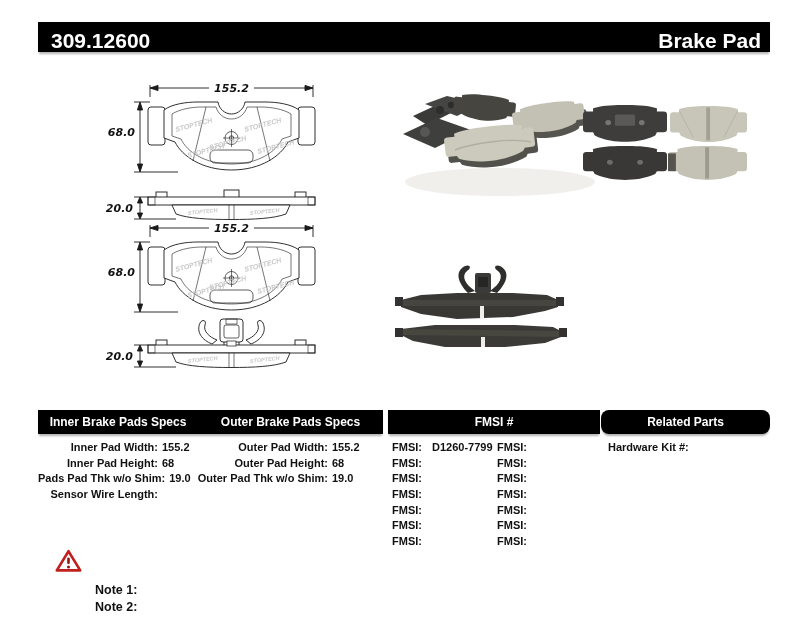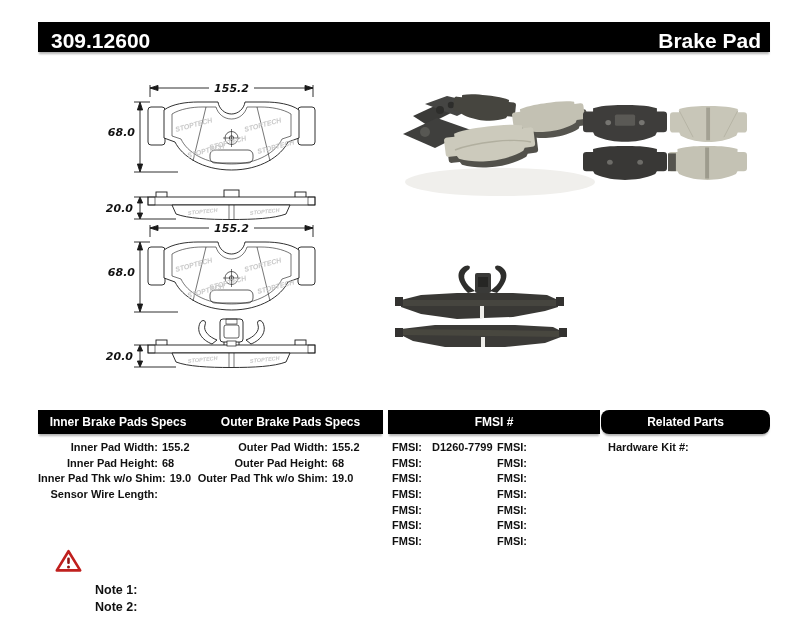--- a/index.html
+++ b/index.html
@@ -221,21 +221,21 @@
   <div class="spec-col col-inner">
     <div class="spec-row">
       <span class="spec-label">Inner Pad Width:</span>
       <span class="spec-value">155.2</span>
     </div>
     <div class="spec-row">
       <span class="spec-label">Inner Pad Height:</span>
       <span class="spec-value">68</span>
     </div>
     <div class="spec-row">
-      <span class="spec-label">Inner Pad Thk w/o Shim:</span>
+      <span class="spec-label">Pads Pad Thk w/o Shim:</span>
       <span class="spec-value">19.0</span>
     </div>
     <div class="spec-row">
       <span class="spec-label">Sensor Wire Length:</span>
       <span class="spec-value"></span>
     </div>
   </div>
 
   <div class="spec-col col-outer">
     <div class="spec-row">

